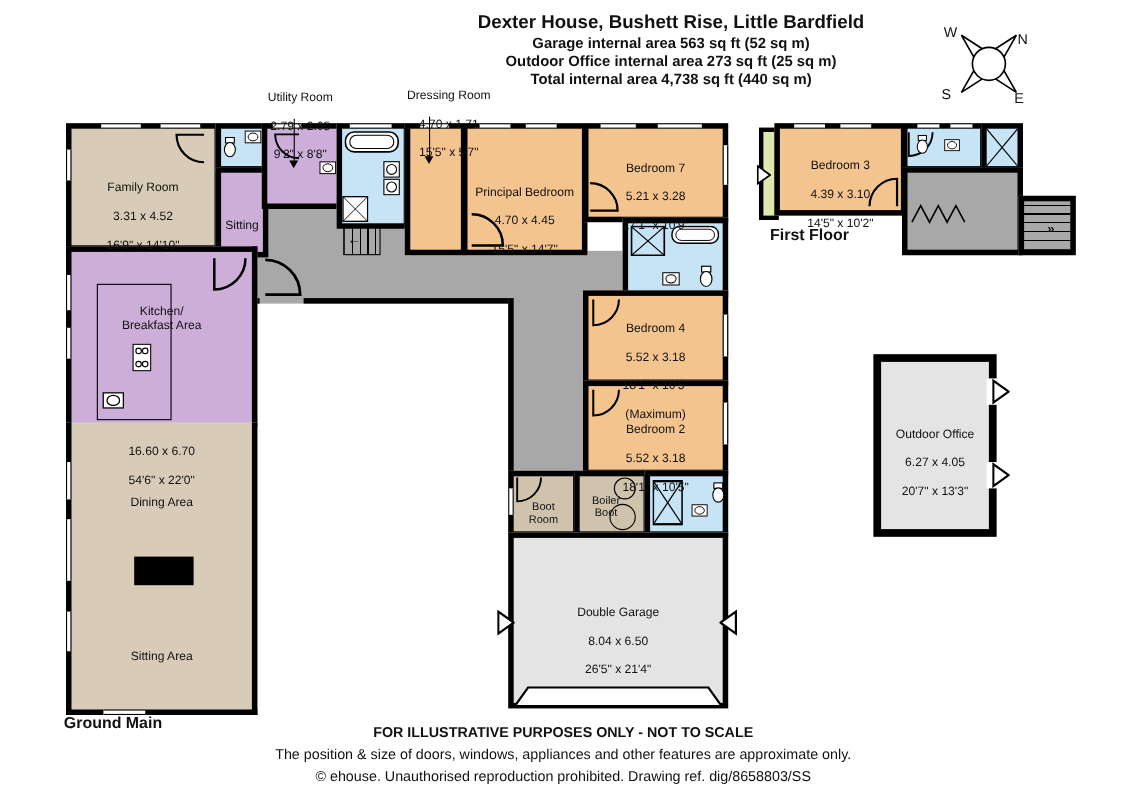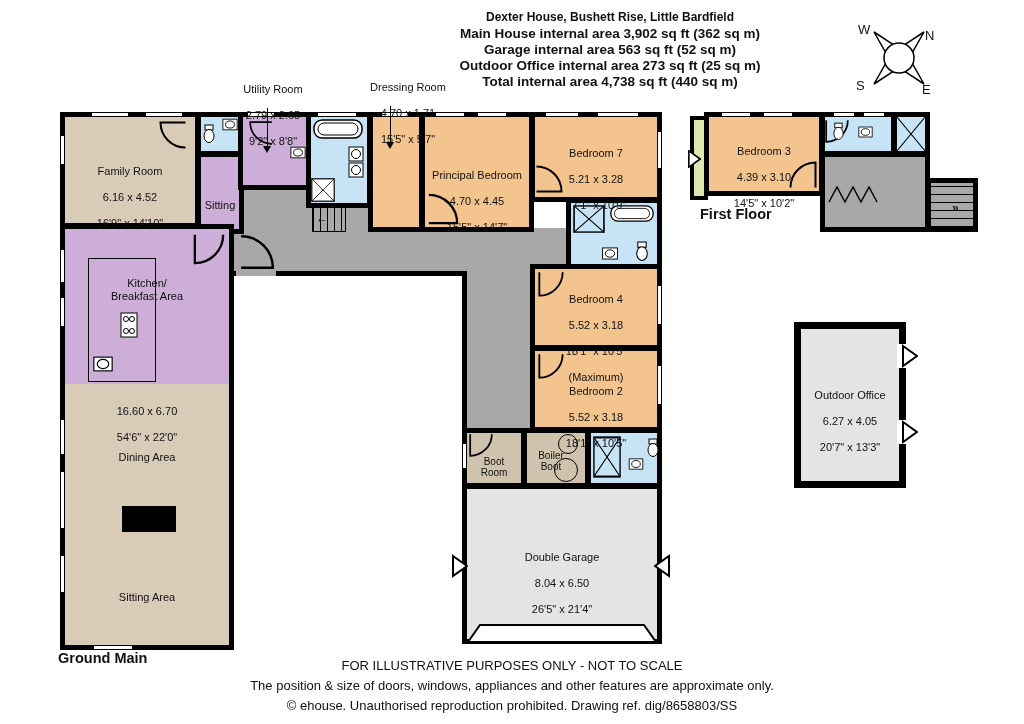--- a/index.html
+++ b/index.html
@@ -24,24 +24,24 @@
   .chev{position:absolute}
   .r90{transform:rotate(90deg)}.r180{transform:rotate(180deg)}.r270{transform:rotate(270deg)}
   .counter{position:absolute;border:1.5px solid #000}
   .circle{position:absolute;border:1.5px solid #000;border-radius:50%}
   .fireplace{position:absolute;background:#000}
   .gstairs{position:absolute;border:1.5px solid #000;background-image:repeating-linear-gradient(90deg,#000 0 1px,transparent 1px 7px)}
   .fstairs{position:absolute;border:5px solid #000;background:#a9a8a8;background-image:repeating-linear-gradient(0deg,#000 0 1px,transparent 1px 8px)}
   .arrowline{position:absolute;width:1px;background:#000}
   .arrowline::after{content:"";position:absolute;left:-4px;bottom:-7px;border:4px solid transparent;border-top:7px solid #000}
   .header{position:absolute;left:400px;top:10px;width:420px;text-align:center;font-weight:bold}
-  .header .title{font-size:12px;margin-bottom:2px}
+  .header .title{font-size:17px;margin-bottom:2px}
   .header .hline{font-size:13.5px;line-height:16px}
   .footer{position:absolute;left:0;right:0;top:656px;text-align:center;font-size:13px;line-height:20px}
-  .footer .bold{font-weight:normal}
+  .footer .bold{font-weight:bold}
   .compass-letter{position:absolute;font-size:13px}
   .stair-arrow{position:absolute;font-size:12px;line-height:12px}
 </style>
 </head>
 <body>
 
 <div class="canvas">
 
   <div class="hall" style="left:244px;top:186px;width:66px;height:50px"></div>
   <div class="hall" style="left:306px;top:202px;width:66px;height:34px"></div>
@@ -327,21 +327,21 @@
       </svg>
     </div>
   <div class="fx" style="left:464px;top:622px;width:196px;height:22px">
       <svg viewBox="0 0 196 22">
         <polygon points="4,20 16,3 180,3 192,20" fill="#fff" stroke="#000" stroke-width="2"></polygon>
       </svg>
     </div>
 
   <div class="lblblock" style="left:70px;top:152px;width:120px">
     <span>Family Room</span>
-    <span>6.16 x 4.52</span>
+    <span>3.31 x 4.52</span>
     <span>16'9" x 14'10"</span>
   </div>
   <div class="lblblock" style="left:196px;top:186px;width:48px">
     <span>Sitting</span>
   </div>
   <div class="lblblock" style="left:218px;top:70px;width:110px">
     <span>Utility Room</span>
     <span>2.79 x 2.65</span>
     <span>9'2" x 8'8"</span>
   </div>
@@ -409,21 +409,20 @@
     <span>Outdoor Office</span>
     <span>6.27 x 4.05</span>
     <span>20'7" x 13'3"</span>
   </div>
 
   <div class="floorlbl" style="left:58px;top:650px">Ground Main</div>
   <div class="floorlbl" style="left:700px;top:206px">First Floor</div>
 
   <div class="header">
     <div class="title">Dexter House, Bushett Rise, Little Bardfield</div>
-    <div class="hline">Main House internal area 3,902 sq ft (362 sq m)</div>
     <div class="hline">Garage internal area 563 sq ft (52 sq m)</div>
     <div class="hline">Outdoor Office internal area 273 sq ft (25 sq m)</div>
     <div class="hline">Total internal area 4,738 sq ft (440 sq m)</div>
   </div>
 
   <div class="fx" style="left:854px;top:18px;width:90px;height:80px">
     <svg viewBox="0 0 90 80">
       <polygon points="70,14 50,27 58,35" fill="#fff" stroke="#000" stroke-width="1.5"></polygon>
       <polygon points="20,14 40,27 32,35" fill="#fff" stroke="#000" stroke-width="1.5"></polygon>
       <polygon points="20,66 40,53 32,45" fill="#fff" stroke="#000" stroke-width="1.5"></polygon>

